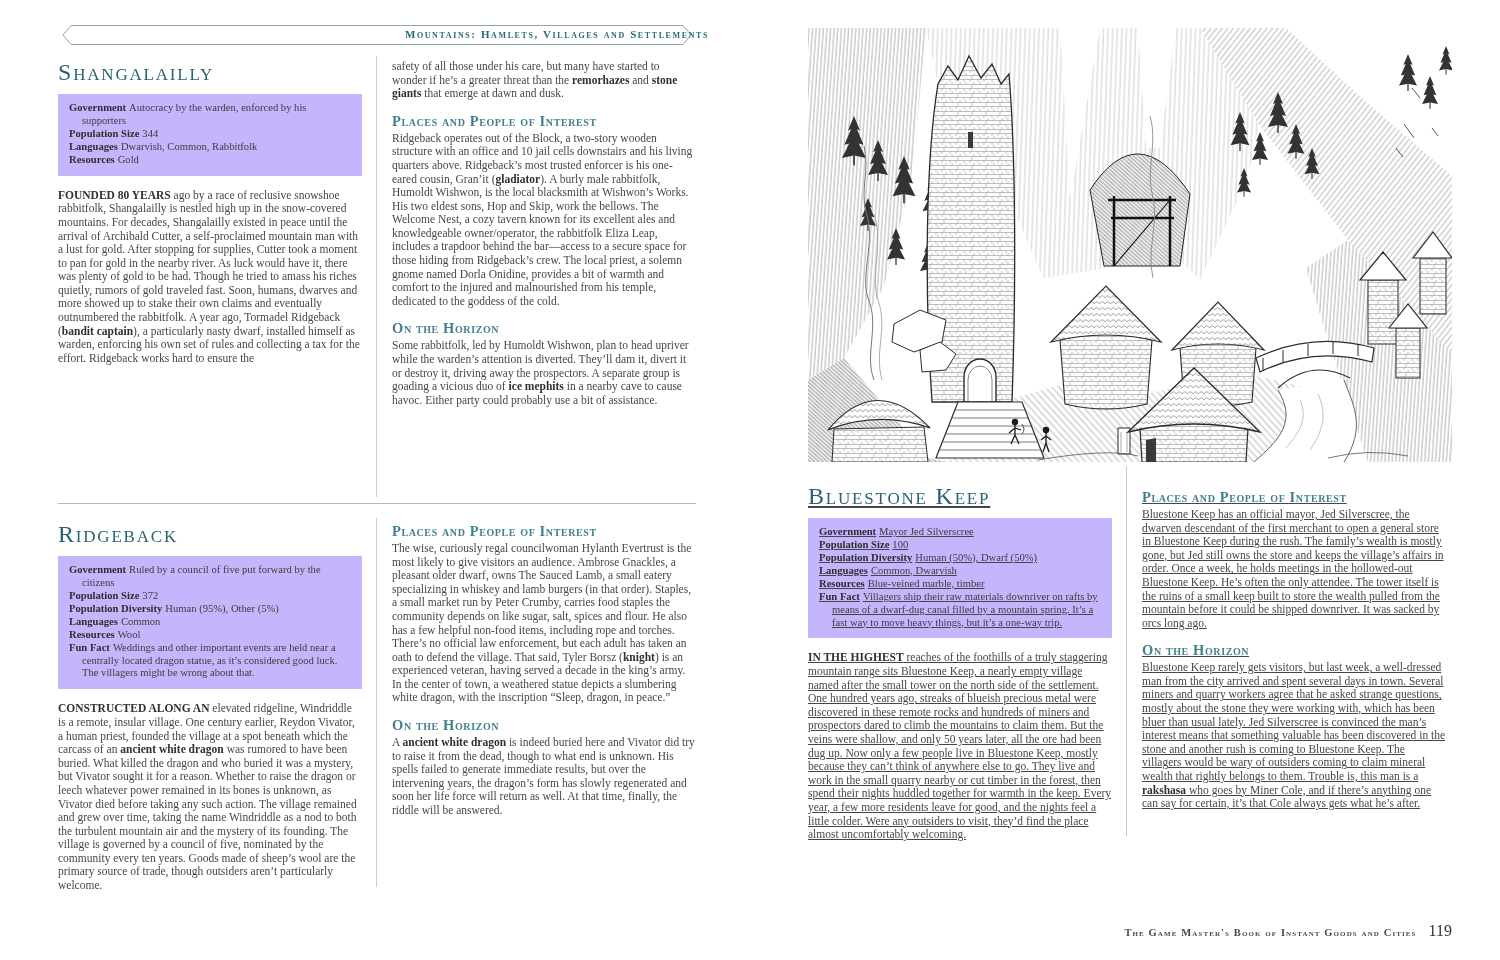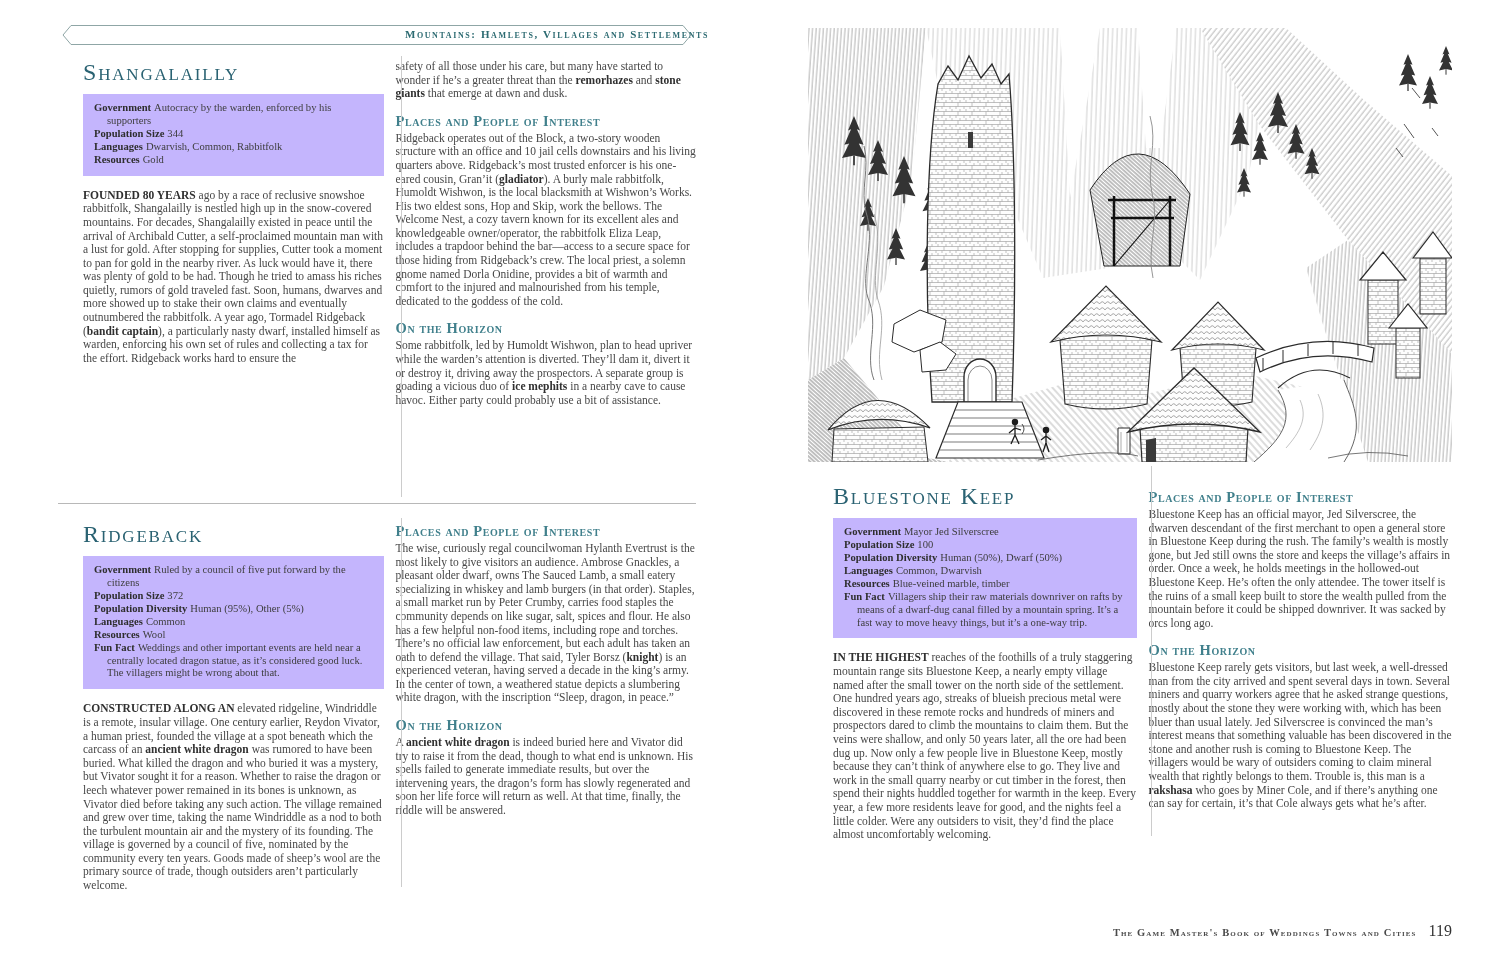--- a/index.html
+++ b/index.html
@@ -1,20 +1,20 @@
 <!DOCTYPE html>
 <html><head>
 <meta charset="utf-8">
 <style>
   html,body{margin:0;padding:0;background:#ffffff;}
   .spread{position:relative;width:1500px;height:960px;background:#ffffff;overflow:hidden;
           font-family:"Liberation Serif", serif;color:#454545;}
   .page{position:absolute;top:0;}
   .page-left{left:58px;width:638px;}
-  .page-right{left:808px;width:644px;}
+  .page-right{left:808px;width:644px;text-decoration:underline;}
 
   
   .banner-wrap{position:relative;width:632px;height:22px;margin:24px 3px 6px 3px;}
   .banner-wrap svg{position:absolute;left:0;top:0;}
   .banner-label{position:absolute;left:16px;top:0;width:100%;height:22px;line-height:21px;
     text-align:right;font-variant:small-caps;font-weight:600;font-size:11px;
     letter-spacing:1.6px;color:#2d6b72;}
 
   
   .title{font-variant:small-caps;font-weight:500;color:#2a6272;font-size:24px;
@@ -22,21 +22,21 @@
   .section-h{font-variant:small-caps;color:#41808c;font-size:14.5px;font-weight:600;
     letter-spacing:0.6px;margin:13px 0 2px 0;line-height:1.1;}
 
   
   .statbox{background:#c4b5fd;box-sizing:border-box;width:100%;padding:8px 9px 9px 11px;
     font-size:10.6px;line-height:12.9px;color:#3d3d3d;margin:0 0 13px 0;}
   .stat{padding-left:13px;text-indent:-13px;}
   .stat b{color:#2e2e2e;margin-right:3px;}
 
   
-  .cols{display:flex;gap:12px;position:relative;margin-left:25px;}
+  .cols{display:flex;gap:30px;position:relative;}
   .col{width:304px;}
   .vrule{position:absolute;left:318px;top:4px;bottom:6px;width:1px;background:#cccccc;}
   .body-p{font-size:11.5px;line-height:13.6px;margin:0;color:#474747;}
   .body-p b{color:#303030;}
   .sec1{height:451px;}
   .sec1 .col2{padding-top:8px;}
   .hrule{height:1px;background:#b8b8b8;margin:0 0 10px 0;}
   .sec2 .col2{padding-top:4px;}
   .sec3 .col1 .title{margin-top:22px;}
   .sec3 .col2{padding-top:28px;}
@@ -261,16 +261,16 @@
       <div class="col col2">
         <div class="section-h" style="margin-top:0;">Places and People of Interest</div>
         <p class="body-p">Bluestone Keep has an official mayor, Jed Silverscree, the dwarven descendant of the first merchant to open a general store in Bluestone Keep during the rush. The family’s wealth is mostly gone, but Jed still owns the store and keeps the village’s affairs in order. Once a week, he holds meetings in the hollowed-out Bluestone Keep. He’s often the only attendee. The tower itself is the ruins of a small keep built to store the wealth pulled from the mountain before it could be shipped downriver. It was sacked by orcs long ago.</p>
         <div class="section-h">On the Horizon</div>
         <p class="body-p">Bluestone Keep rarely gets visitors, but last week, a well-dressed man from the city arrived and spent several days in town. Several miners and quarry workers agree that he asked strange questions, mostly about the stone they were working with, which has been bluer than usual lately. Jed Silverscree is convinced the man’s interest means that something valuable has been discovered in the stone and another rush is coming to Bluestone Keep. The villagers would be wary of outsiders coming to claim mineral wealth that rightly belongs to them. Trouble is, this man is a <b>rakshasa</b> who goes by Miner Cole, and if there’s anything one can say for certain, it’s that Cole always gets what he’s after.</p>
       </div>
     </div>
   </div>
 
   <div class="footer">
-    <span>The Game Master's Book of Weddings Towns and Cities</span><span class="pagenum">119</span>
+    <span>The Game Master's Book of Instant Goods and Cities</span><span class="pagenum">119</span>
   </div>
 
 </div>
 
 </body></html>

